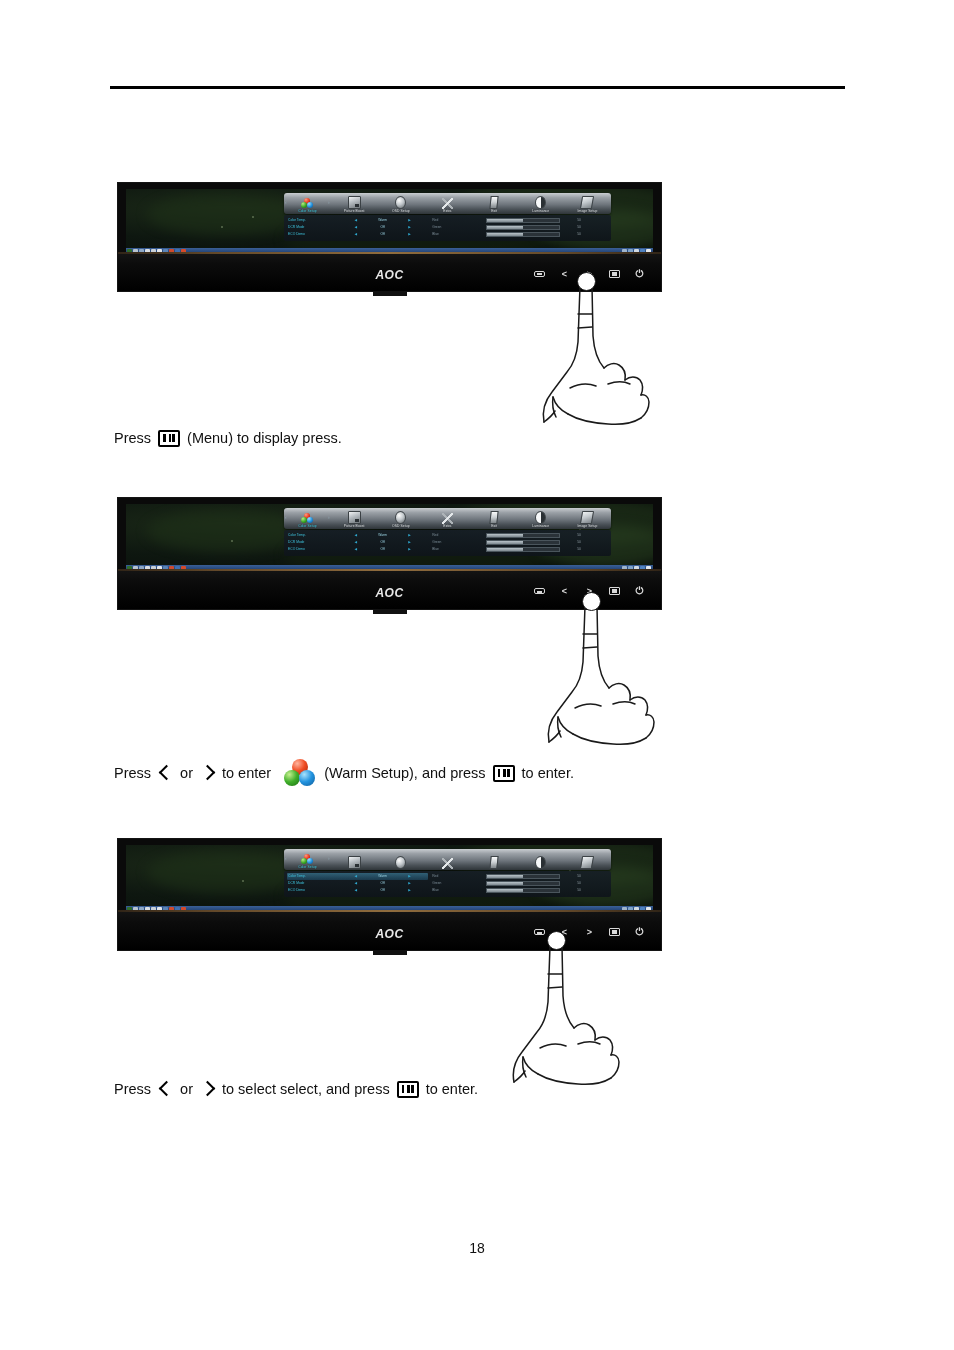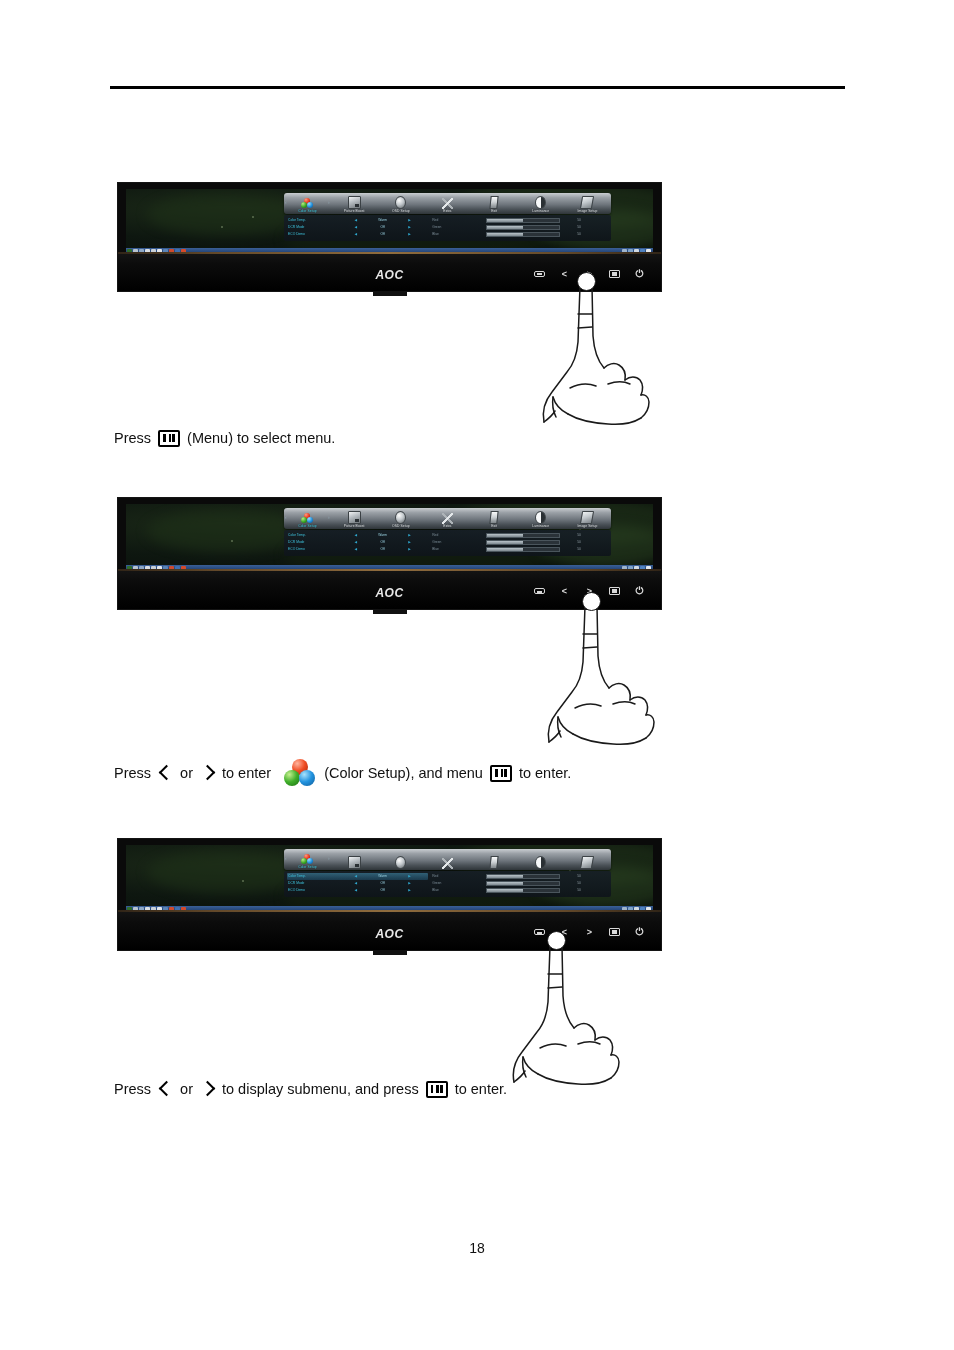--- a/index.html
+++ b/index.html
@@ -568,21 +568,21 @@
     </g>
   </svg>
   <span class="fingertip" style="left:77px; top:-8px;"></span>
 </div>
 
 <div class="caption cap1">
   <span class="txt">Press</span>
   <span class="glyph-menu">
       <i></i>
     </span>
-  <span class="txt">(Menu) to select menu.</span>
+  <span class="txt">(Menu) to display press.</span>
 </div>
 
 <div class="monitor m2">
   <div class="screen">
     <div class="wall-blob wb1"></div>
     <div class="wall-blob wb2"></div>
     <div class="wall-blob wb3"></div>
     <div class="wall-blob wb4"></div>
     <div class="speck" style="left:20%;top:52%"></div>
     <div class="speck" style="left:86%;top:34%"></div>
@@ -736,21 +736,21 @@
   <span class="txt">Press</span>
   <span class="glyph-lt"></span>
   <span class="txt">or</span>
   <span class="glyph-gt"></span>
   <span class="txt">to enter</span>
   <span class="glyph-colorballs">
     <span class="r"></span>
       <span class="g"></span>
       <span class="b"></span>
   </span>
-  <span class="txt">(Color Setup), and menu</span>
+  <span class="txt">(Warm Setup), and press</span>
   <span class="glyph-menu">
       <i></i>
     </span>
   <span class="txt">to enter.</span>
 </div>
 
 <div class="monitor m3">
   <div class="screen">
     <div class="wall-blob wb1"></div>
     <div class="wall-blob wb2"></div>
@@ -896,20 +896,20 @@
     </g>
   </svg>
   <span class="fingertip" style="left:77px; top:-9px;"></span>
 </div>
 
 <div class="caption cap3">
   <span class="txt">Press</span>
   <span class="glyph-lt"></span>
   <span class="txt">or</span>
   <span class="glyph-gt"></span>
-  <span class="txt">to display submenu, and press</span>
+  <span class="txt">to select select, and press</span>
   <span class="glyph-menu">
       <i></i>
     </span>
   <span class="txt">to enter.</span>
 </div>
 
 <div class="page-number">18</div>
 
 </body></html>

